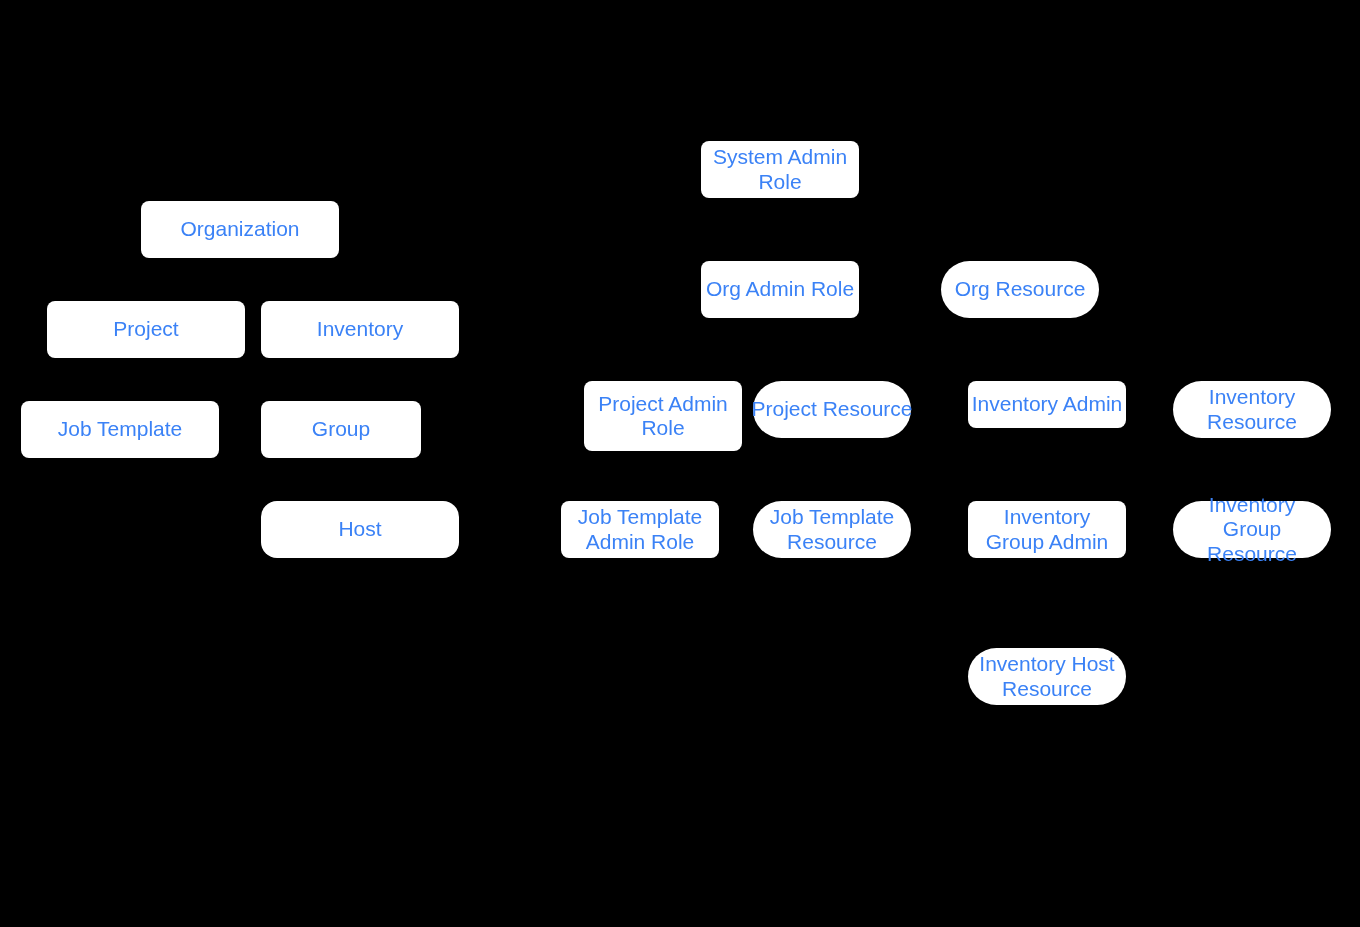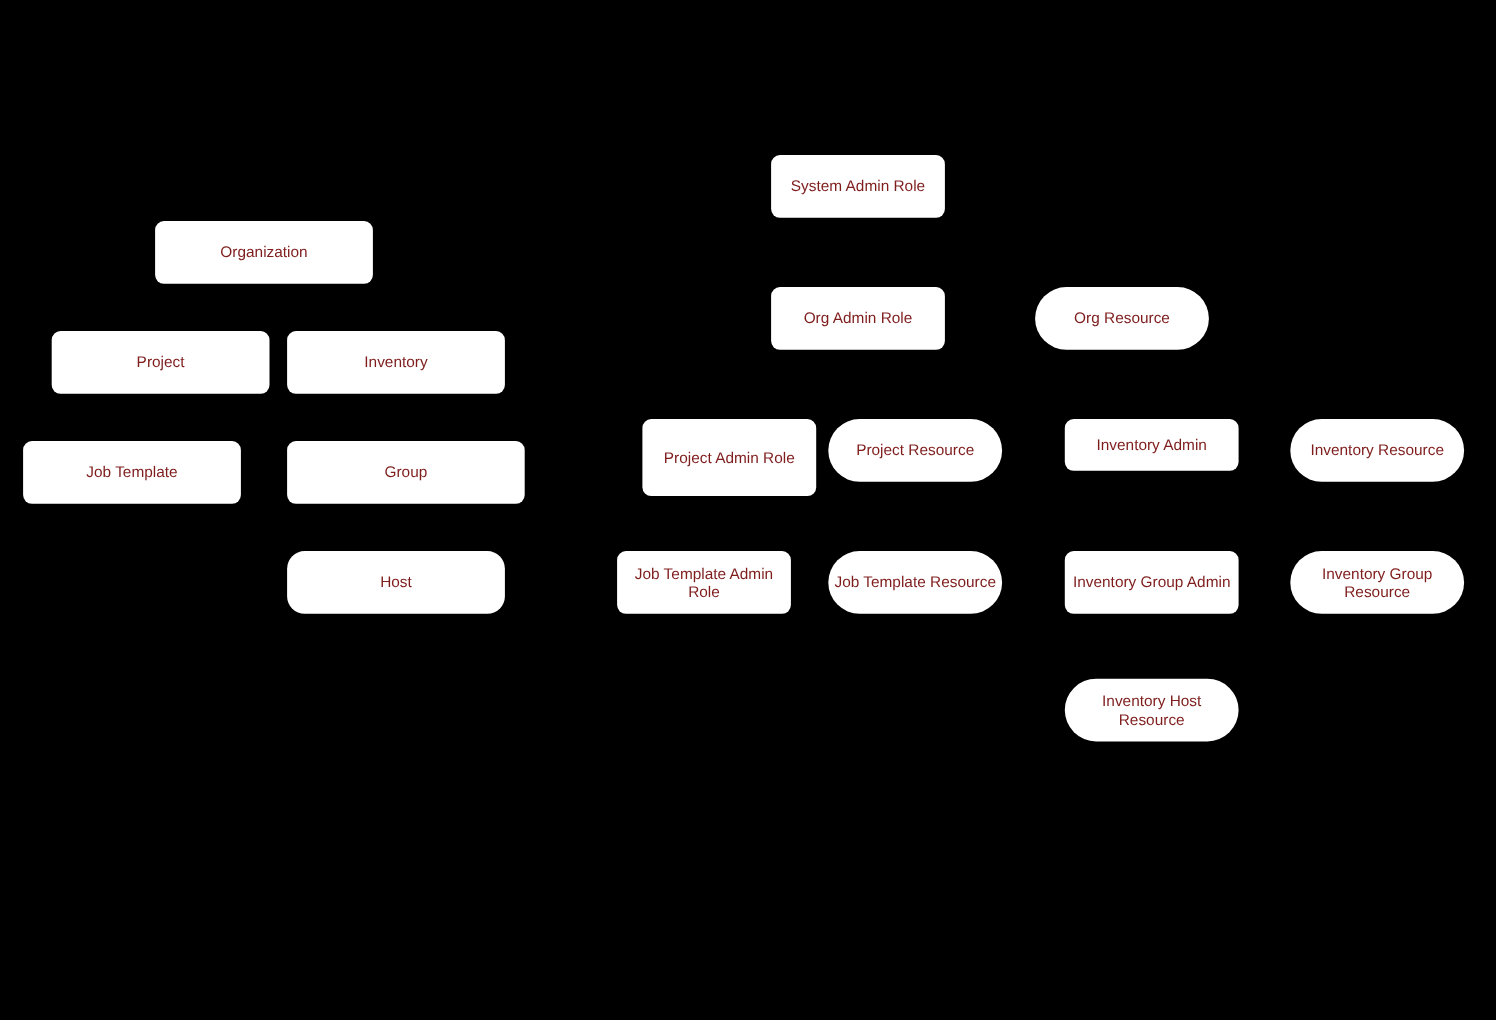--- a/index.html
+++ b/index.html
@@ -11,55 +11,55 @@
     position: relative;
     width: 1360px;
     height: 927px;
     background: #000000;
     overflow: hidden;
     font-family: "Liberation Sans", sans-serif;
   }
   .node {
     position: absolute;
     background: #ffffff;
-    color: #7f1d1d;
+    color: #3b82f6;
     display: flex;
     align-items: center;
     justify-content: center;
     text-align: center;
-    font-size: 14px;
+    font-size: 21px;
     line-height: 1.15;
     box-sizing: border-box;
     padding: 3px 4px;
   }
   .rect    { border-radius: 8px; }
   .stadium { border-radius: 28.5px; }
   .oneline { white-space: nowrap; }
 
   
   #n-organization            { left: 141px; top: 201px; width: 198px; height: 57px; }
   #n-project                 { left:  21px; top: 301px; width: 198px; height: 57px; margin-left: 26px; }
   #n-inventory               { left: 261px; top: 301px; width: 198px; height: 57px; }
   #n-job-template            { left:  21px; top: 401px; width: 198px; height: 57px; }
-  #n-group                   { left: 261px; top: 401px; width: 216px; height: 57px; }
+  #n-group                   { left: 261px; top: 401px; width: 160px; height: 57px; }
   #n-host                    { left: 261px; top: 501px; width: 198px; height: 57px; border-radius: 16px; }
 
   
   #n-system-admin-role       { left: 701px; top: 141px; width: 158px; height: 57px; }
   #n-org-admin-role          { left: 701px; top: 261px; width: 158px; height: 57px; }
   #n-org-resource            { left: 941px; top: 261px; width: 158px; height: 57px; }
   #n-project-admin-role      { left: 561px; top: 381px; width: 158px; height: 70px; margin-left: 23px; }
   #n-project-resource        { left: 753px; top: 381px; width: 158px; height: 57px; }
   #n-inventory-admin         { left: 968px; top: 381px; width: 158px; height: 47px; }
   #n-inventory-resource      { left: 1173px; top: 381px; width: 158px; height: 57px; }
   #n-job-template-admin-role { left: 561px; top: 501px; width: 158px; height: 57px; }
   #n-job-template-resource   { left: 753px; top: 501px; width: 158px; height: 57px; }
   #n-inventory-group-admin   { left: 968px; top: 501px; width: 158px; height: 57px; }
   #n-inventory-group-resource{ left: 1173px; top: 501px; width: 158px; height: 57px; }
-  #n-inventory-host-resource { left: 968px; top: 617px; width: 158px; height: 57px; }
+  #n-inventory-host-resource { left: 968px; top: 648px; width: 158px; height: 57px; }
 </style>
 </head>
 <body>
 
 <div class="diagram">
 
   <div class="node rect oneline" id="n-organization">
     <span>Organization</span>
   </div>
   <div class="node rect oneline" id="n-project">

